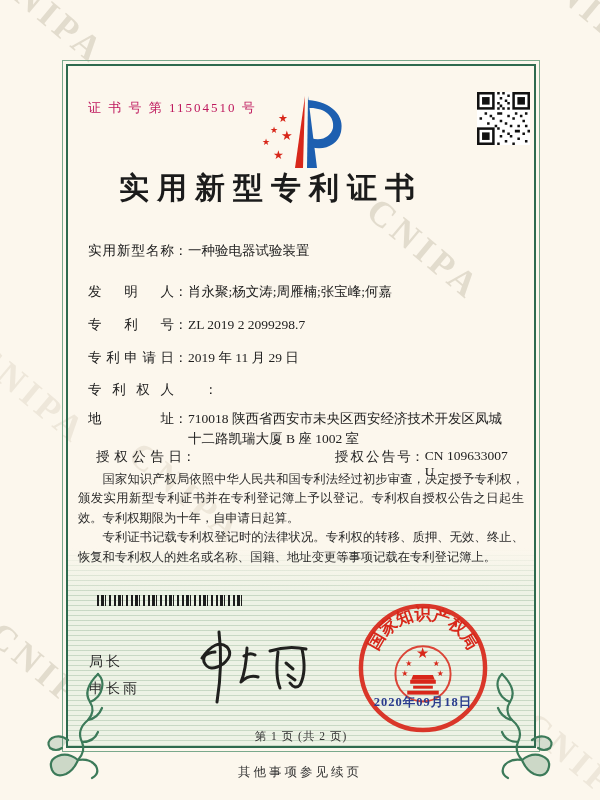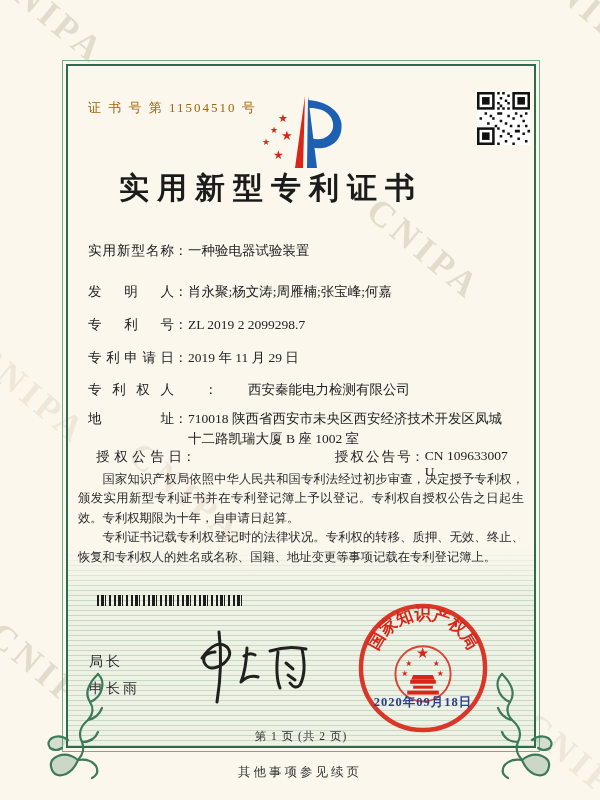--- a/index.html
+++ b/index.html
@@ -28,21 +28,21 @@
   }
   .guilloche {
     position:absolute; left:68px; top:548px; width:466px; height:198px;
     background-color:#edf2e5;
     background-image:
       linear-gradient(180deg, rgba(252,247,237,1) 0px, rgba(252,247,237,0) 46px),
       repeating-linear-gradient(0deg, rgba(105,150,112,0.28) 0 1px, rgba(0,0,0,0) 1px 5px);
   }
   .cert-no {
     position:absolute; left:88px; top:99px; font-size:13px;
-    letter-spacing:2px; color:#a16207;
+    letter-spacing:2px; color:#be185d;
   }
   .qr { position:absolute; left:477px; top:92px; width:53px; height:53px; }
   .logo { position:absolute; left:248px; top:90px; width:116px; height:86px; }
   .title {
     position:absolute; left:62px; top:168px; width:418px; text-align:center;
     font-size:30px; font-weight:bold; letter-spacing:8px; color:#1b1b1b;
   }
   
   .field-row { position:absolute; left:88px; width:424px; font-size:13.5px; line-height:1.45; display:flex; }
   .field-label {
@@ -160,21 +160,20 @@
     <span class="field-value">ZL 2019 2 2099298.7</span>
   </div>
   <div class="field-row r3">
     <span class="field-label">专利申请日</span>
       <span class="field-colon">：</span>
     <span class="field-value">2019 年 11 月 29 日</span>
   </div>
   <div class="field-row r4">
     <span class="field-label">专利权人</span>
       <span class="field-colon">：</span>
-    <span class="field-value">西安秦能电力检测有限公司</span>
   </div>
   <div class="field-row r5">
     <span class="field-label">地址</span>
       <span class="field-colon">：</span>
     <span class="field-value">710018 陕西省西安市未央区西安经济技术开发区凤城十二路凯瑞大厦 B 座 1002 室</span>
   </div>
   <div class="grant-row">
     <span class="grant-left">
       <span class="field-label">授权公告日</span>
         <span class="field-colon">：</span>

